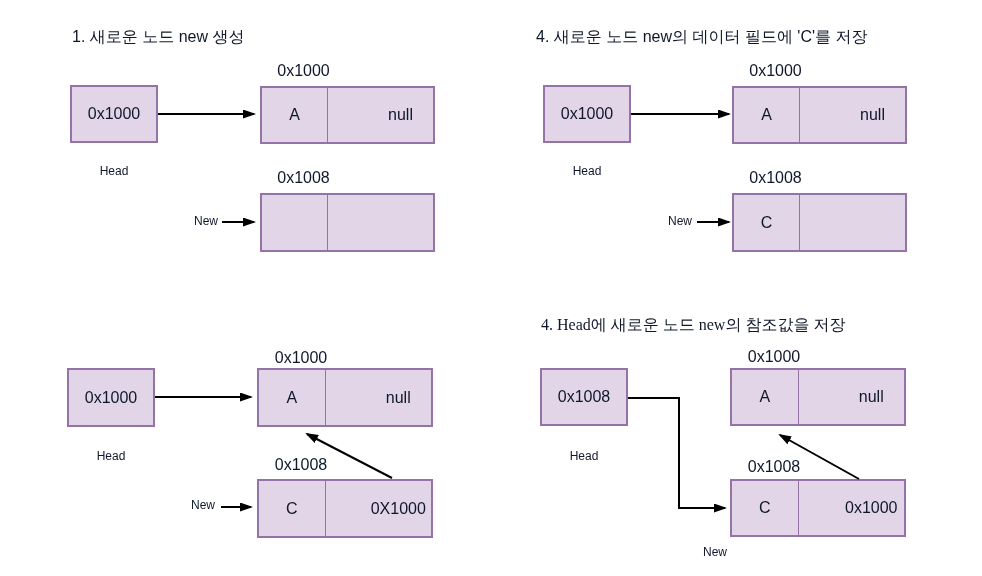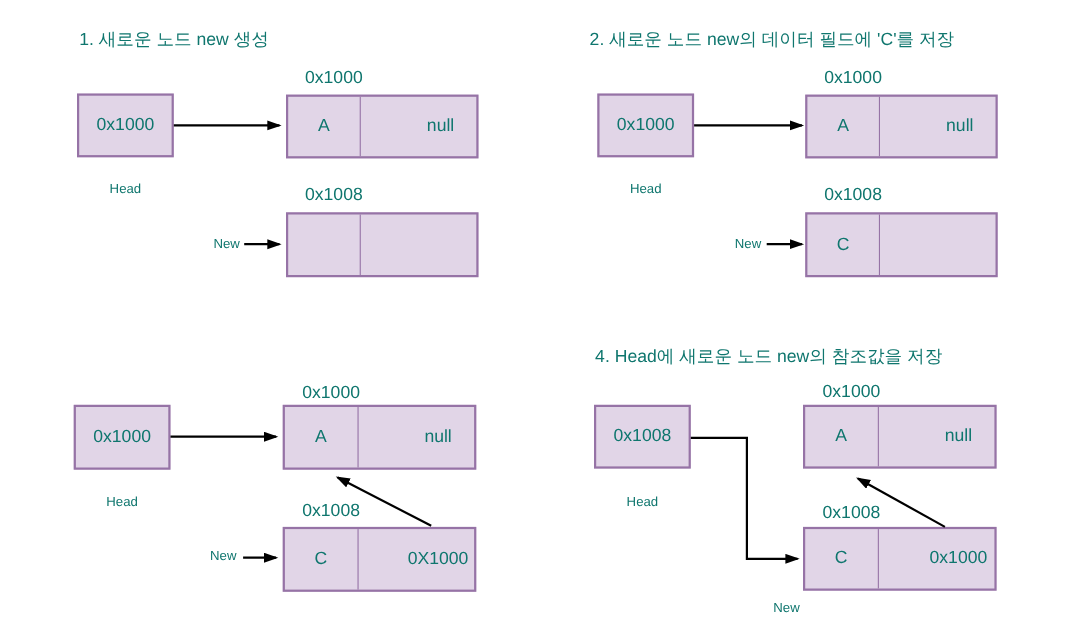--- a/index.html
+++ b/index.html
@@ -1,18 +1,18 @@
 <!DOCTYPE html>
 <html><head>
 <meta charset="utf-8">
 <style>
   html,body{margin:0;padding:0;background:#ffffff;}
   #canvas{
     position:relative;width:982px;height:576px;background:#ffffff;overflow:hidden;
-    font-family:"Liberation Sans","DejaVu Sans",sans-serif;color:#0f766e;
+    font-family:"Liberation Sans","DejaVu Sans",sans-serif;color:#0f172a;
   }
   .panel{position:absolute;width:491px;height:288px;}
   .abs{position:absolute;}
   .title{font-size:16px;line-height:21px;white-space:pre-wrap;}
   .box{
     box-sizing:border-box;background:#E1D5E7;border:2px solid #9673A6;
     display:flex;align-items:center;justify-content:center;font-size:16px;
   }
   .node{
     box-sizing:border-box;background:#E1D5E7;border:2px solid #9673A6;
@@ -46,21 +46,21 @@
     </div>
     <div class="abs addr" style="left:260px;top:169px;width:87px;">0x1008</div>
     <div class="abs node" style="left:260px;top:193px;width:175px;height:59px;">
       <div class="cell"></div>
       <div class="cell link"></div>
     </div>
     <div class="abs lbl right" style="left:158px;top:214px;width:60px;">New</div>
   </div>
 
   <div class="panel" style="left:491px;top:0;">
-    <div class="abs title" style="left:45px;top:26px;width:440px;">2. 새로운 노드 new의 데이터 필드에 'C'를 저장</div>
+    <div class="abs title" style="left:45px;top:26px;width:440px;">4. 새로운 노드 new의 데이터 필드에 'C'를 저장</div>
     <div class="abs box" style="left:52px;top:85px;width:88px;height:58px;">
       <span>0x1000</span>
     </div>
     <div class="abs lbl center" style="left:52px;top:164px;width:88px;">Head</div>
     <div class="abs addr" style="left:241px;top:62px;width:87px;">0x1000</div>
     <div class="abs node" style="left:241px;top:86px;width:175px;height:58px;">
       <div class="cell">A</div>
       <div class="cell link">null</div>
     </div>
     <div class="abs addr" style="left:241px;top:169px;width:87px;">0x1008</div>
@@ -83,21 +83,21 @@
     </div>
     <div class="abs addr" style="left:257px;top:168px;width:88px;">0x1008</div>
     <div class="abs node" style="left:257px;top:191px;width:176px;height:59px;">
       <div class="cell">C</div>
       <div class="cell link">0X1000</div>
     </div>
     <div class="abs lbl right" style="left:153px;top:210px;width:62px;">New</div>
   </div>
 
   <div class="panel" style="left:491px;top:288px;">
-    <div class="abs title" style="left:50px;top:26px;width:430px;">4. Head에 새로운 노드 new의 참조값을 저장</div>
+    <div class="abs title" style="left:50px;top:26px;width:430px;font-family:Liberation Serif, serif;">4. Head에 새로운 노드 new의 참조값을 저장</div>
     <div class="abs box" style="left:49px;top:80px;width:88px;height:58px;">
       <span>0x1008</span>
     </div>
     <div class="abs lbl center" style="left:49px;top:161px;width:88px;">Head</div>
     <div class="abs addr" style="left:239px;top:60px;width:88px;">0x1000</div>
     <div class="abs node" style="left:239px;top:80px;width:176px;height:58px;">
       <div class="cell">A</div>
       <div class="cell link">null</div>
     </div>
     <div class="abs addr" style="left:239px;top:170px;width:88px;">0x1008</div>

